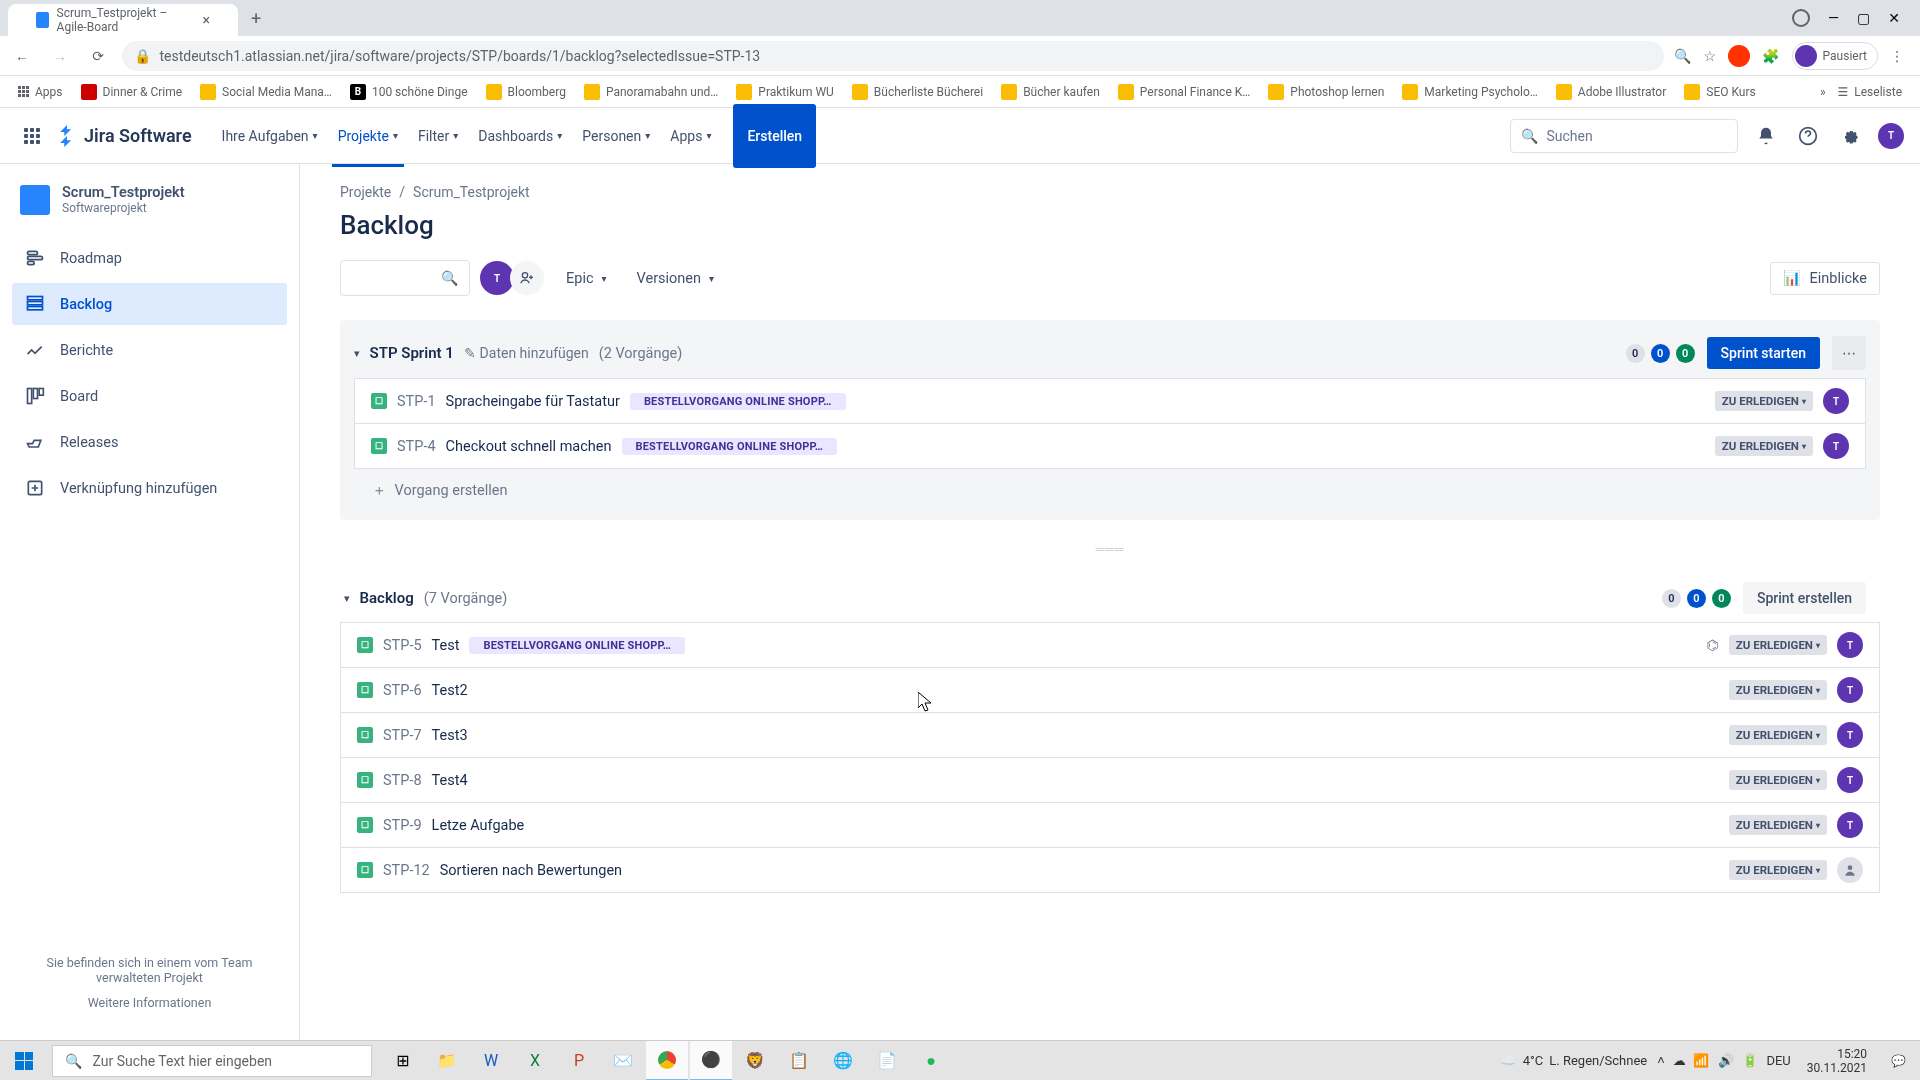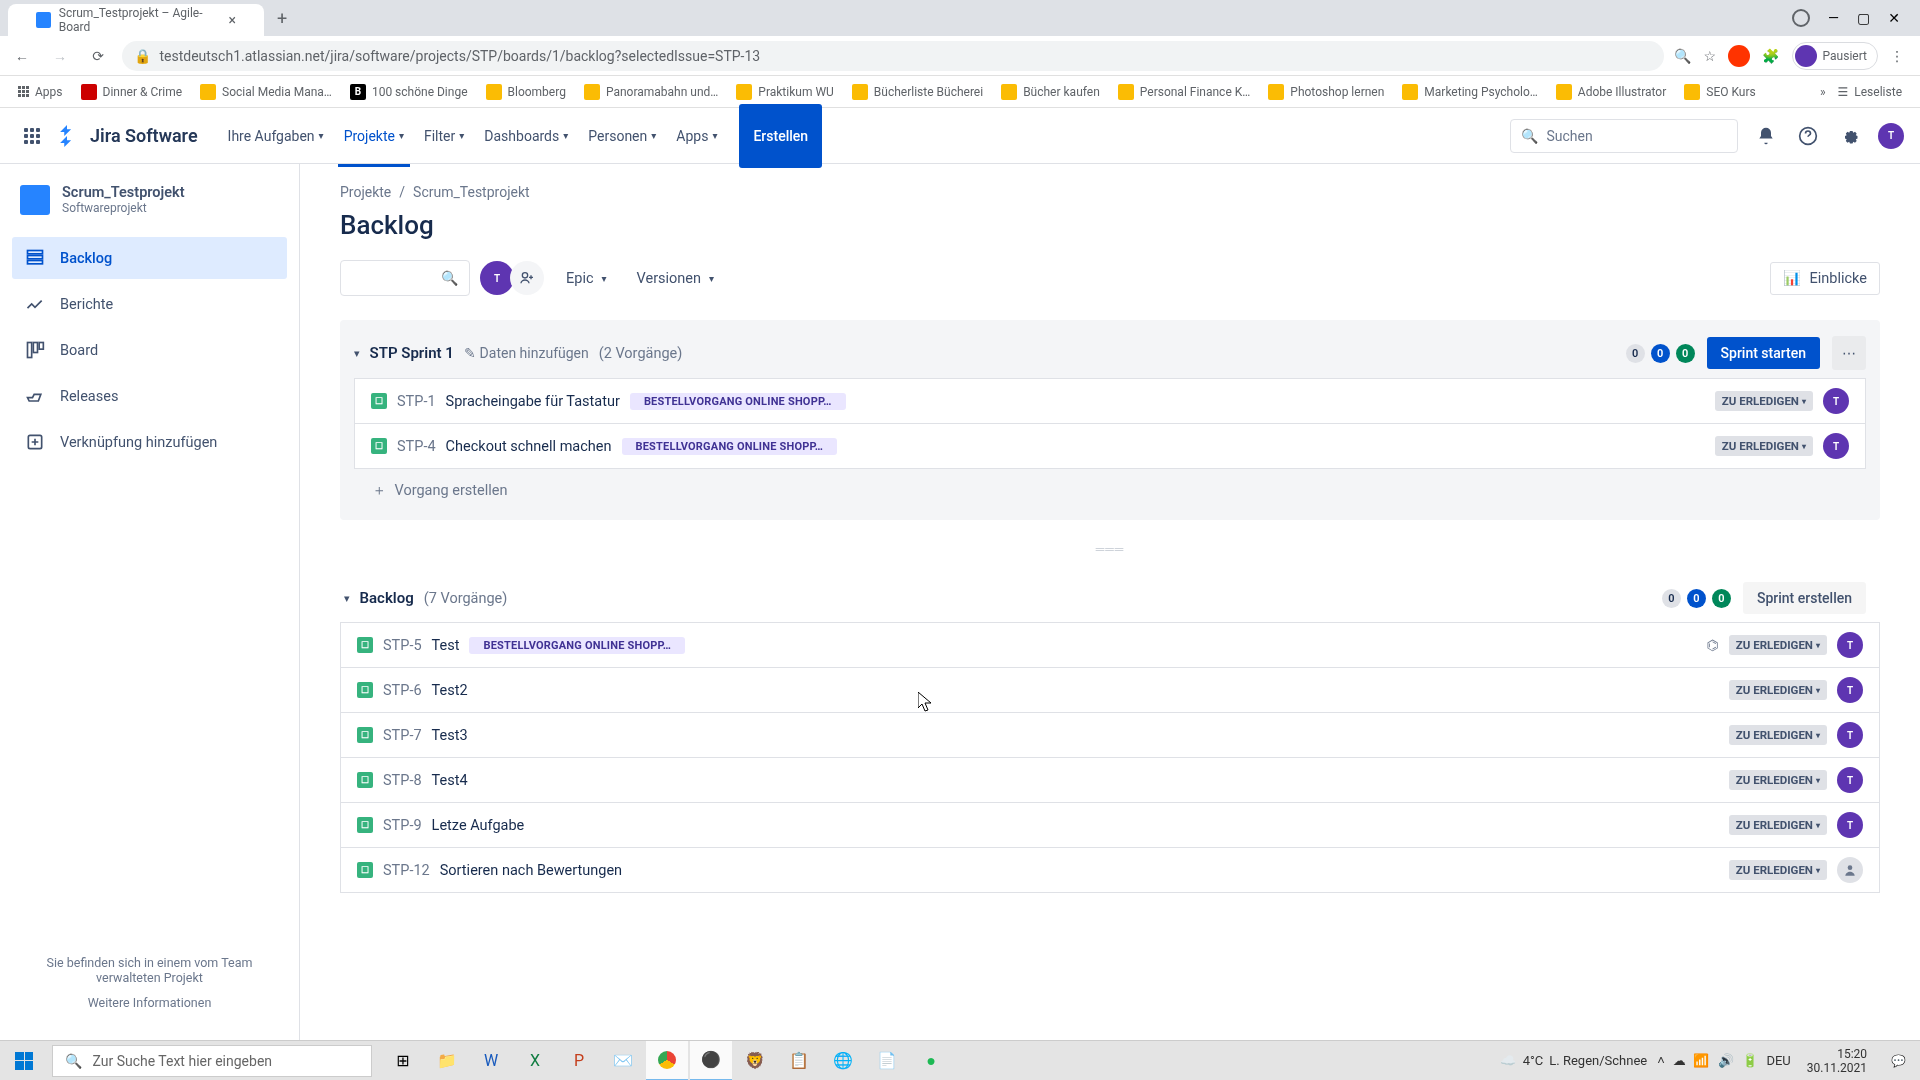--- a/index.html
+++ b/index.html
@@ -1,21 +1,21 @@
 <!DOCTYPE html>
 <html><head>
 <meta charset="utf-8">
 <style>
 * { margin: 0; padding: 0; box-sizing: border-box; font-family: -apple-system, BlinkMacSystemFont, "Segoe UI", Roboto, sans-serif; }
 body { width: 1920px; height: 1080px; overflow: hidden; background: #fff; font-size: 14px; }
 
 
 .browser-chrome { background: #dee1e6; }
 .tab-strip { display: flex; align-items: center; height: 36px; padding: 0 8px; gap: 4px; }
-.tab { background: #fff; border-radius: 8px 8px 0 0; display: flex; align-items: center; padding: 0 28px; height: 32px; margin-top: 4px; font-size: 12px; color: #5f6368; gap: 8px; width: 256px; }
+.tab { background: #fff; border-radius: 8px 8px 0 0; display: flex; align-items: center; padding: 0 28px; height: 32px; margin-top: 4px; font-size: 12px; color: #5f6368; gap: 8px; width: 230px; }
 .tab-favicon { width: 16px; height: 16px; background: #2684ff; border-radius: 2px; }
 .tab-close { font-size: 14px; color: #5f6368; }
 .new-tab { width: 28px; height: 28px; display: flex; align-items: center; justify-content: center; color: #5f6368; font-size: 18px; }
 .window-controls { margin-left: auto; display: flex; align-items: center; gap: 18px; padding-right: 12px; }
 
 .addr-bar { background: #fff; display: flex; align-items: center; height: 40px; padding: 0 8px; gap: 10px; border-bottom: 1px solid #e0e0e0; }
 .nav-btn { width: 28px; height: 28px; display: flex; align-items: center; justify-content: center; color: #5f6368; }
 .url-field { flex: 1; display: flex; align-items: center; background: #f1f3f4; border-radius: 20px; height: 30px; padding: 0 12px; gap: 8px; color: #5f6368; font-size: 14px; }
 .url-lock { color: #5f6368; }
 .addr-right { display: flex; align-items: center; gap: 12px; padding-right: 8px; }
@@ -25,21 +25,21 @@
 
 .bookmark-bar { background: #fff; display: flex; align-items: center; height: 32px; padding: 0 12px; gap: 6px; border-bottom: 1px solid #e0e0e0; font-size: 12px; color: #5f6368; }
 .bm-item { display: flex; align-items: center; gap: 6px; padding: 4px 6px; border-radius: 4px; white-space: nowrap; }
 .bm-favicon { width: 16px; height: 16px; background: #fbbc04; border-radius: 2px; }
 .bm-spacer { flex: 1; }
 
 
 .jira-header { height: 56px; display: flex; align-items: center; padding: 0 16px; border-bottom: 1px solid #dfe1e6; gap: 8px; }
 .app-switcher { width: 32px; height: 32px; display: grid; grid-template-columns: repeat(3, 4px); grid-template-rows: repeat(3, 4px); gap: 2px; place-content: center; }
 .app-switcher span { background: #42526e; border-radius: 1px; }
-.jira-logo { display: flex; align-items: center; gap: 12px; font-weight: 600; font-size: 18px; color: #253858; margin-right: 16px; }
+.jira-logo { display: flex; align-items: center; gap: 6px; font-weight: 600; font-size: 18px; color: #253858; margin-right: 16px; }
 .jira-logo-icon { width: 22px; height: 22px; }
 .nav-item { padding: 8px 6px; color: #42526e; font-size: 14px; display: flex; align-items: center; gap: 4px; position: relative; }
 .nav-item.active { color: #0052cc; }
 .nav-item.active::after { content: ""; position: absolute; bottom: -15px; left: 0; right: 0; height: 3px; background: #0052cc; }
 .chevron { font-size: 10px; color: #42526e; }
 .btn-primary { background: #0052cc; color: #fff; padding: 24px 14px; border-radius: 3px; font-weight: 500; font-size: 14px; margin-left: 8px; }
 .header-right { margin-left: auto; display: flex; align-items: center; gap: 14px; }
 .search-box { display: flex; align-items: center; border: 1px solid #dfe1e6; border-radius: 4px; width: 228px; height: 34px; padding: 0 10px; gap: 8px; color: #6b778c; }
 .hdr-icon { width: 28px; height: 28px; display: flex; align-items: center; justify-content: center; color: #42526e; }
 .avatar { width: 26px; height: 26px; border-radius: 50%; background: #5e35b1; color: #fff; display: flex; align-items: center; justify-content: center; font-size: 10px; font-weight: 600; }
@@ -303,20 +303,30 @@
 
 <div class="jira-body">
   <div class="jira-sidebar">
     <div class="proj-header">
       <div class="proj-icon"></div>
       <div>
         <div class="proj-name">Scrum_Testprojekt</div>
         <div class="proj-type">Softwareprojekt</div>
       </div>
     </div>
+    <div class="side-item">
+        <span class="side-icon">
+          <svg width="20" height="20" viewBox="0 0 24 24" fill="none" stroke="#42526e" stroke-width="2">
+            <rect x="3" y="4" width="12" height="4" rx="2"></rect>
+            <rect x="3" y="10" width="18" height="4" rx="2"></rect>
+            <rect x="3" y="16" width="8" height="4" rx="2"></rect>
+          </svg>
+        </span>
+        <span>Roadmap</span>
+      </div>
     <div class="side-item active">
         <span class="side-icon">
           <svg width="20" height="20" viewBox="0 0 24 24" fill="none" stroke="#0052cc" stroke-width="2">
             <rect x="3" y="3" width="18" height="4"></rect>
             <rect x="3" y="9" width="18" height="4"></rect>
             <rect x="3" y="15" width="18" height="4"></rect>
           </svg>
         </span>
         <span>Backlog</span>
       </div>

